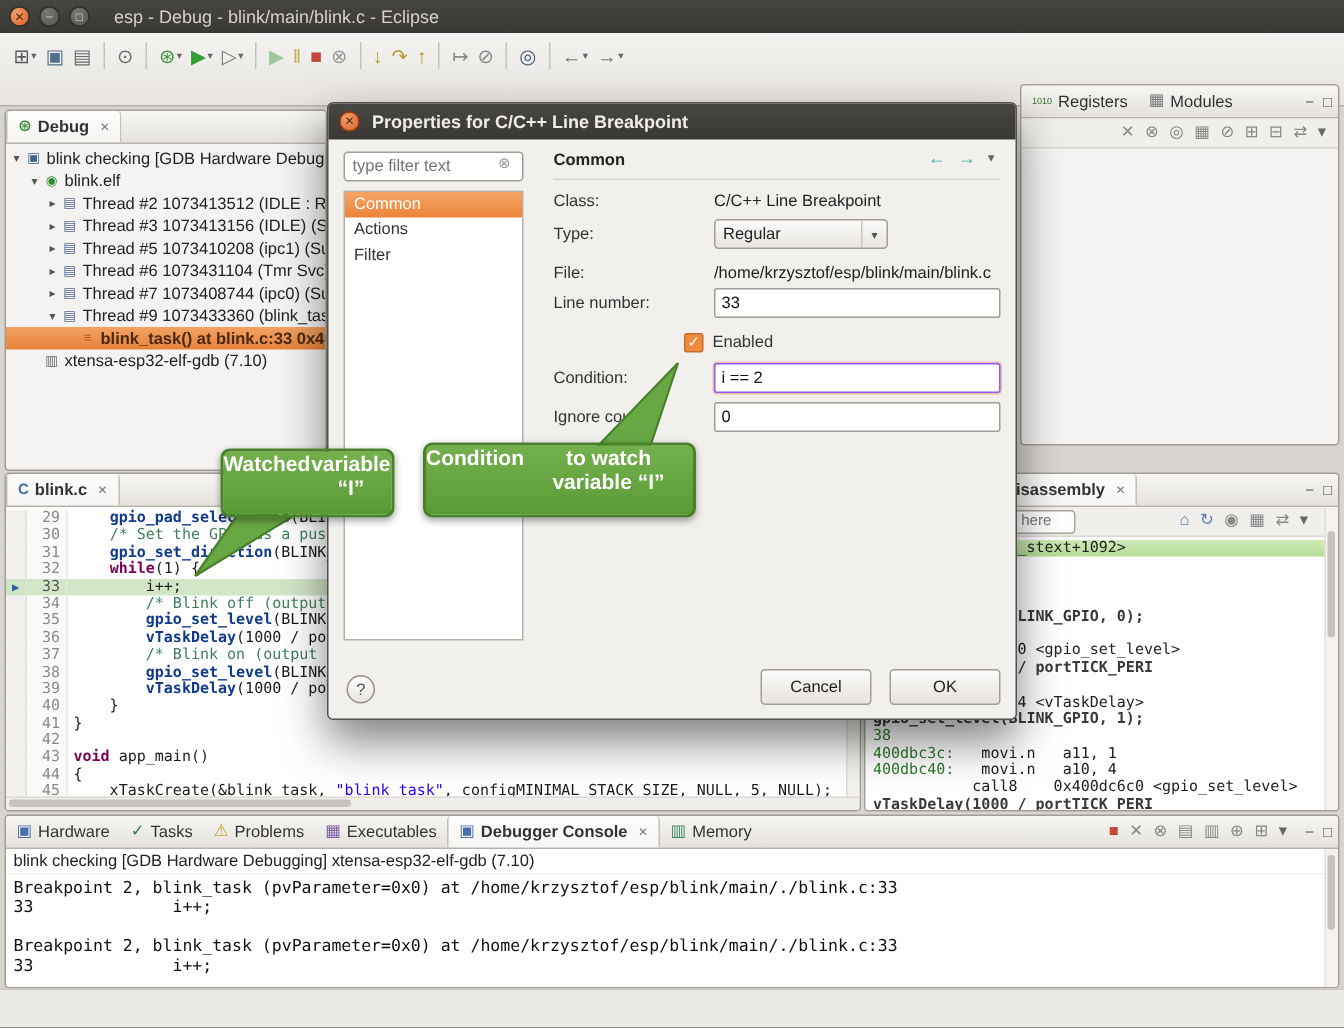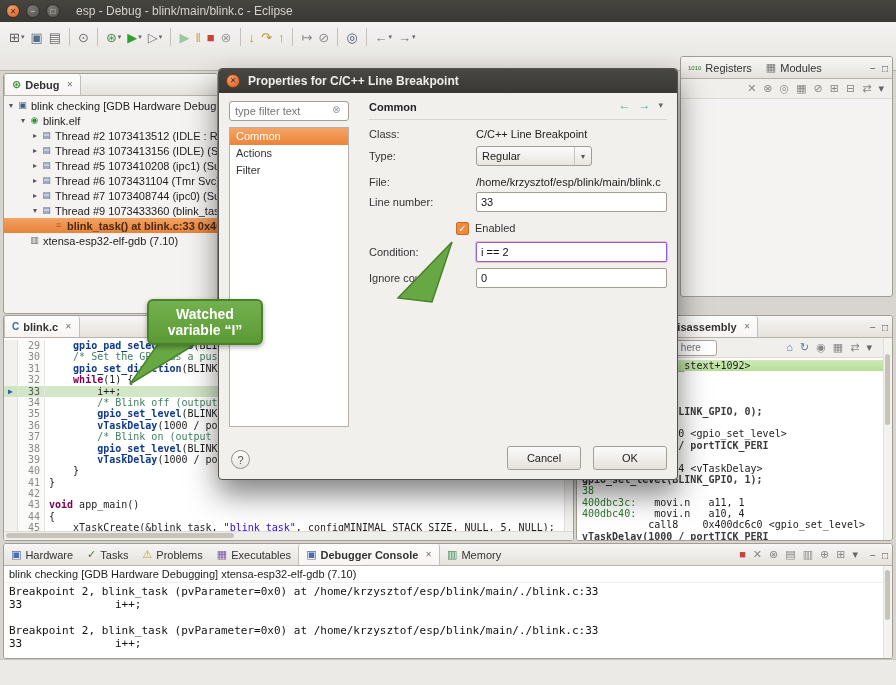--- a/index.html
+++ b/index.html
@@ -101,21 +101,21 @@
   .dcomboa{width:16px;font-size:8px;color:#555;border-left:1px solid #c9c5be;align-self:stretch;display:flex;align-items:center;justify-content:center;}
   .dinput{flex:1;height:20px;box-sizing:border-box;border:1px solid #a29d95;border-radius:2px;font-size:11px;padding:0 4px;color:#111;background:#fff;font-family:"Liberation Sans",sans-serif;}
   .dinput.hlinput{border:1px solid #8b5cf6;box-shadow:0 0 0 1px rgba(224,98,58,.35);}
   .dcheck{width:13px;height:13px;border-radius:2px;background:var(--accent-orange,#f08a3c);border:1px solid #c96a28;color:#fff;font-size:10px;line-height:12px;text-align:center;box-sizing:border-box;flex:none;}
   .dchecklabel{font-size:11px;color:#333;margin-left:6px;}
   .dhelp{position:absolute;left:12px;bottom:10px;width:19px;height:19px;border-radius:50%;border:1px solid #968f85;background:linear-gradient(#fdfdfc,#e9e6e1);font-size:11px;color:#555;text-align:center;line-height:18px;box-sizing:border-box;}
   .dbtns{position:absolute;right:10px;bottom:9px;display:flex;gap:12px;}
   .dbtn{min-width:74px;height:24px;border:1px solid #a29d95;border-radius:3px;background:linear-gradient(#fcfbfa,#e6e2dc);font-size:11px;color:#222;line-height:22px;text-align:center;padding:0 8px;box-sizing:border-box;}
   
   .overlay{position:absolute;left:0;top:0;width:896px;height:685px;z-index:55;pointer-events:none;}
-  .callout{position:absolute;z-index:56;background:linear-gradient(#74b14e,#5a9a35);border:2px solid #49822a;border-radius:6px;color:#fff;font-size:14px;font-weight:bold;text-align:center;display:flex;flex-direction:column;justify-content:center;box-shadow:0 2px 5px rgba(0,0,0,.35);box-sizing:border-box;}
+  .callout{position:absolute;z-index:56;background:linear-gradient(#74b14e,#5a9a35);border:2px solid #49822a;border-radius:6px;color:#fff;font-size:14px;font-weight:bold;text-align:center;display:flex;flex-direction:row;justify-content:center;box-shadow:0 2px 5px rgba(0,0,0,.35);box-sizing:border-box;}
   #callout-watched{left:147px;top:299px;width:116px;height:46px;}
   #callout-condition{left:282px;top:295px;width:182px;height:50px;}
   .cfile{color:#3b6ea5;font-weight:bold;font-size:10px;}
 </style>
 </head>
 <body>
 
 <div class="screen">
 
   <div class="titlebar">
@@ -512,14 +512,18 @@
 
   <svg class="overlay" viewBox="0 0 896 685">
     <polygon points="130,384 160,341 194,345" fill="#68a844" stroke="#49822a" stroke-width="1.5"></polygon>
     <polygon points="452,242 398,298 432,302" fill="#68a844" stroke="#49822a" stroke-width="1.5"></polygon>
   </svg>
 
   <div class="callout" id="callout-watched">
     <div>Watched</div>
     <div>variable “I”</div>
   </div>
+  <div class="callout" id="callout-condition">
+    <div>Condition</div>
+    <div>to watch variable “I”</div>
+  </div>
 
 </div>
 
 </body></html>

